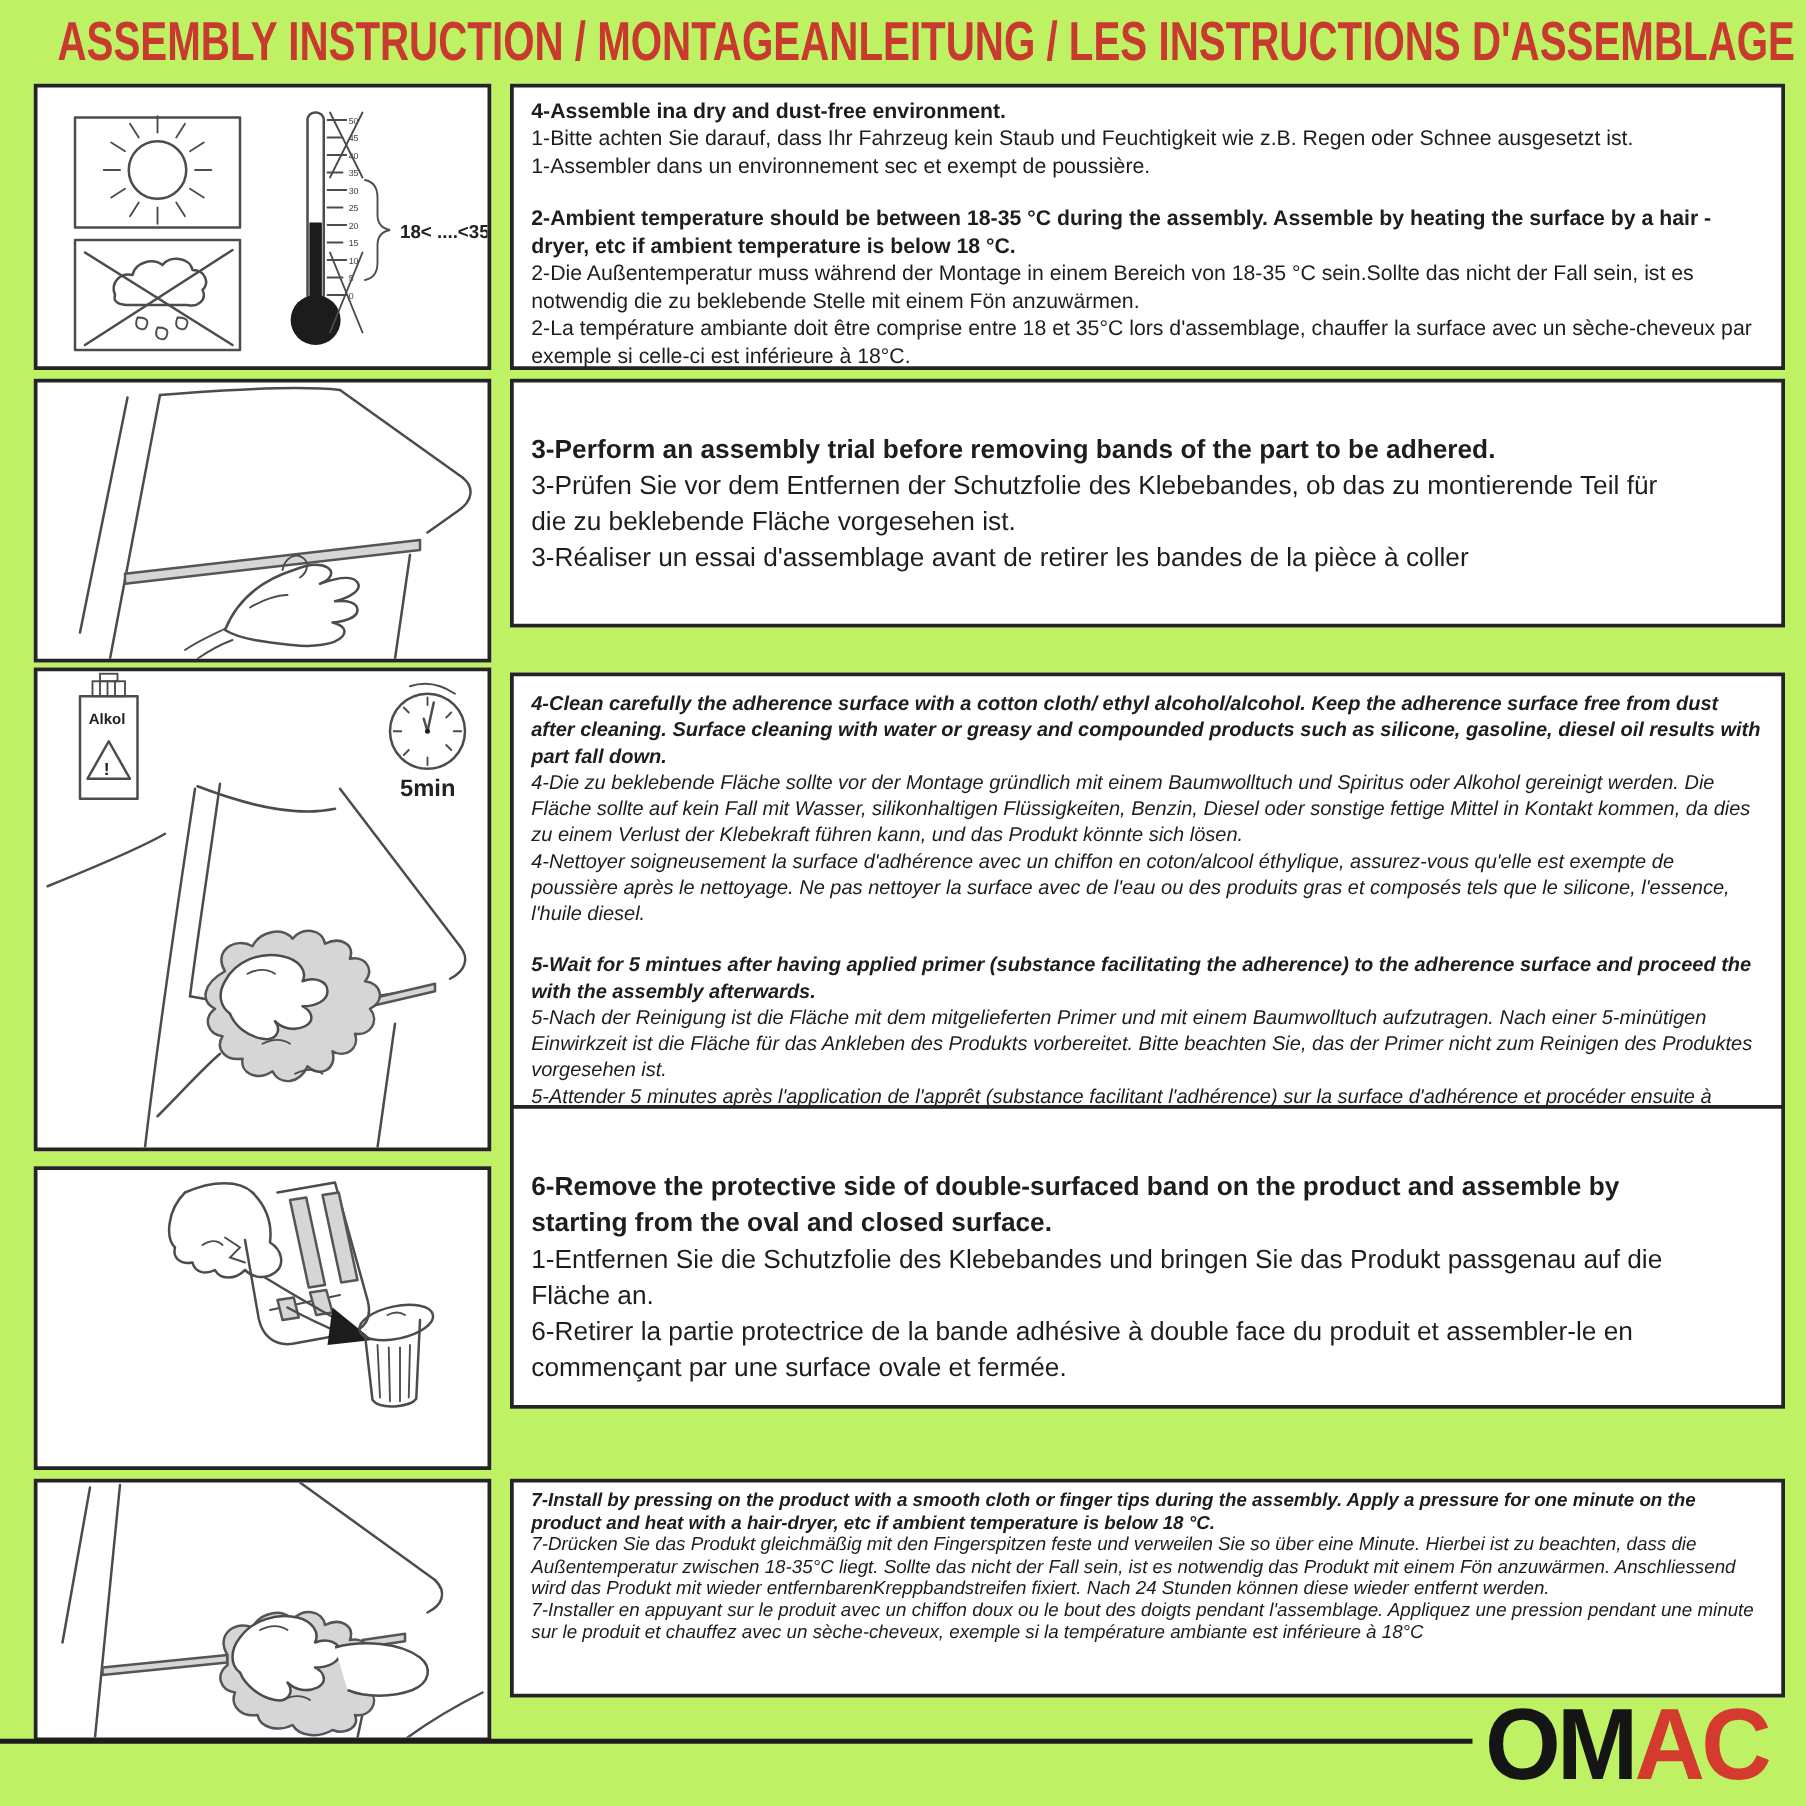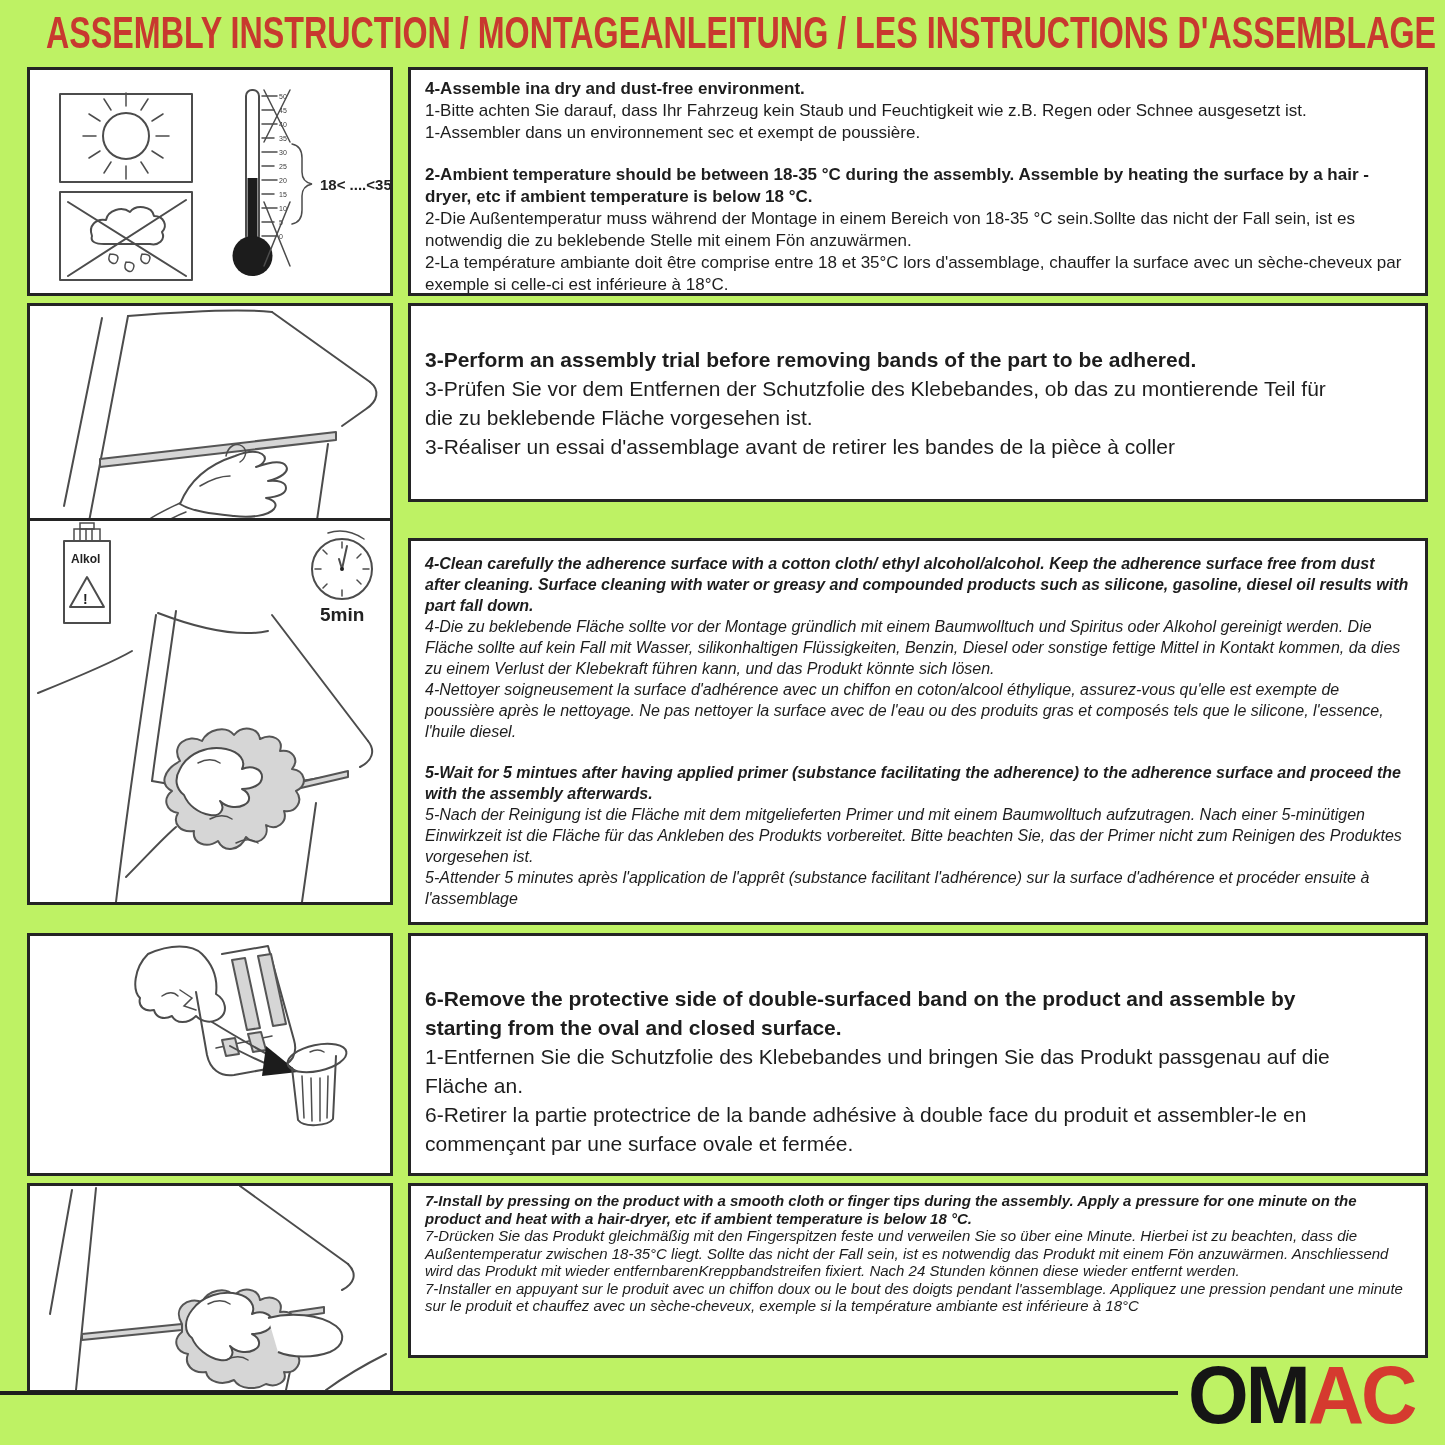--- a/index.html
+++ b/index.html
@@ -142,21 +142,21 @@
         <path class="artthin" d="M128,221 C138,214 148,209 156,206"></path>
       </g>
     </svg>
   </div>
   <div class="box tbox t2" style="left:408px;top:303px;width:1020px;height:199px;">
     <p class="b">3-Perform an assembly trial before removing bands of the part to be adhered.</p>
     <p>3-Prüfen Sie vor dem Entfernen der Schutzfolie des Klebebandes, ob das zu montierende Teil für die zu beklebende Fläche vorgesehen ist.</p>
     <p>3-Réaliser un essai d'assemblage avant de retirer les bandes de la pièce à coller</p>
   </div>
 
-  <div class="box illus" style="left:27px;top:518px;width:366px;height:387px;">
+  <div class="box illus" style="left:27px;top:534px;width:366px;height:387px;">
     <svg viewBox="0 0 360 381">
       <g>
         <rect x="50" y="2" width="14" height="6" class="artthin"></rect>
         <rect x="44" y="8" width="26" height="12" class="artthin"></rect>
         <line x1="50" y1="8" x2="50" y2="20" class="artthin"></line>
         <line x1="56" y1="8" x2="56" y2="20" class="artthin"></line>
         <line x1="62" y1="8" x2="62" y2="20" class="artthin"></line>
         <rect x="34" y="20" width="46" height="82" class="art"></rect>
         <text x="41" y="42" font-size="12" class="svglabel">Alkol</text>
         <g>
@@ -238,21 +238,21 @@
         <path class="artthin" d="M280,116 q8,-4 14,0"></path>
         <g class="artthin">
           <line x1="272" y1="140" x2="274" y2="182"></line>
           <line x1="281" y1="142" x2="282" y2="185"></line>
           <line x1="290" y1="142" x2="290" y2="185"></line>
           <line x1="298" y1="140" x2="297" y2="182"></line>
         </g>
       </g>
     </svg>
   </div>
-  <div class="box tbox t4" style="left:408px;top:933px;width:1020px;height:243px;">
+  <div class="box tbox t4" style="left:408px;top:884px;width:1020px;height:243px;">
     <p class="b">6-Remove the protective side of double-surfaced band on the product and assemble by starting from the oval and closed surface.</p>
     <p>1-Entfernen Sie die Schutzfolie des Klebebandes und bringen Sie das Produkt passgenau auf die Fläche an.</p>
     <p>6-Retirer la partie protectrice de la bande adhésive à double face du produit et assembler-le en commençant par une surface ovale et fermée.</p>
   </div>
 
   <div class="box illus" style="left:27px;top:1183px;width:366px;height:210px;">
     <svg viewBox="0 0 360 204">
       <g class="art">
         <path d="M42,4 L20,128"></path>
         <path d="M66,2 L46,204"></path>

